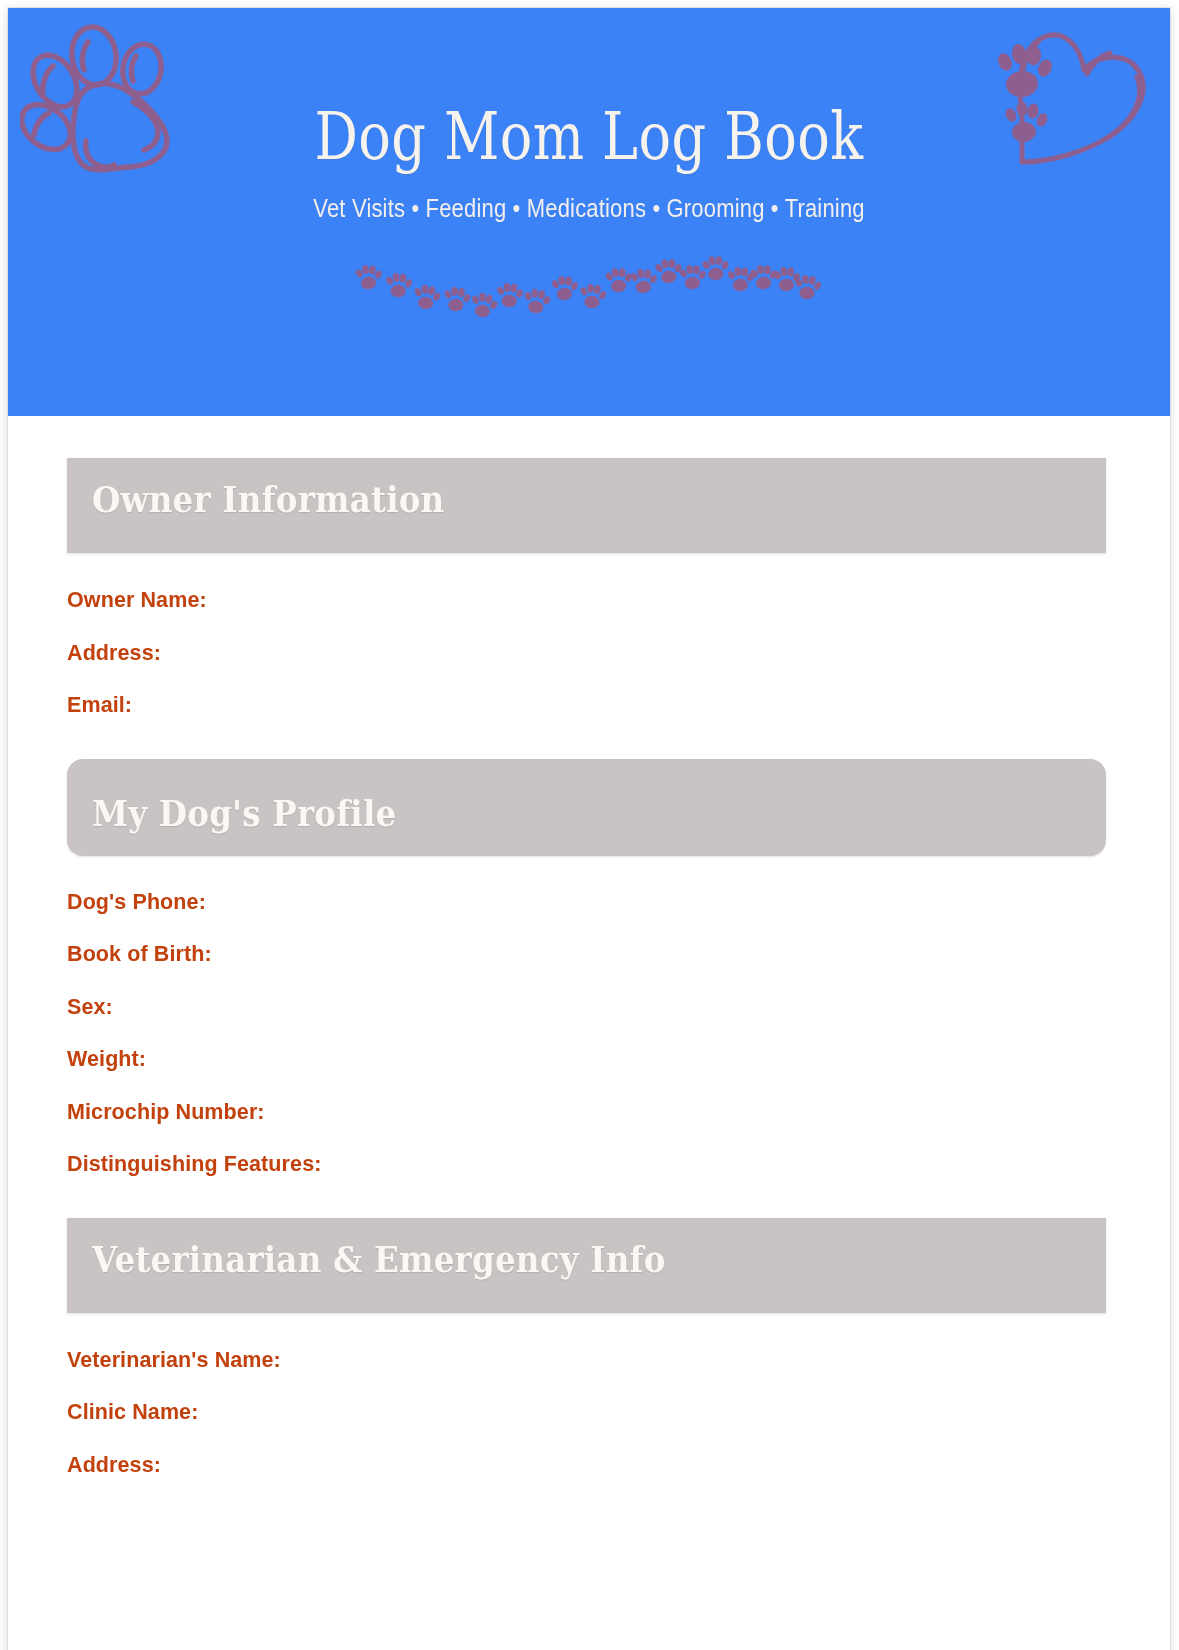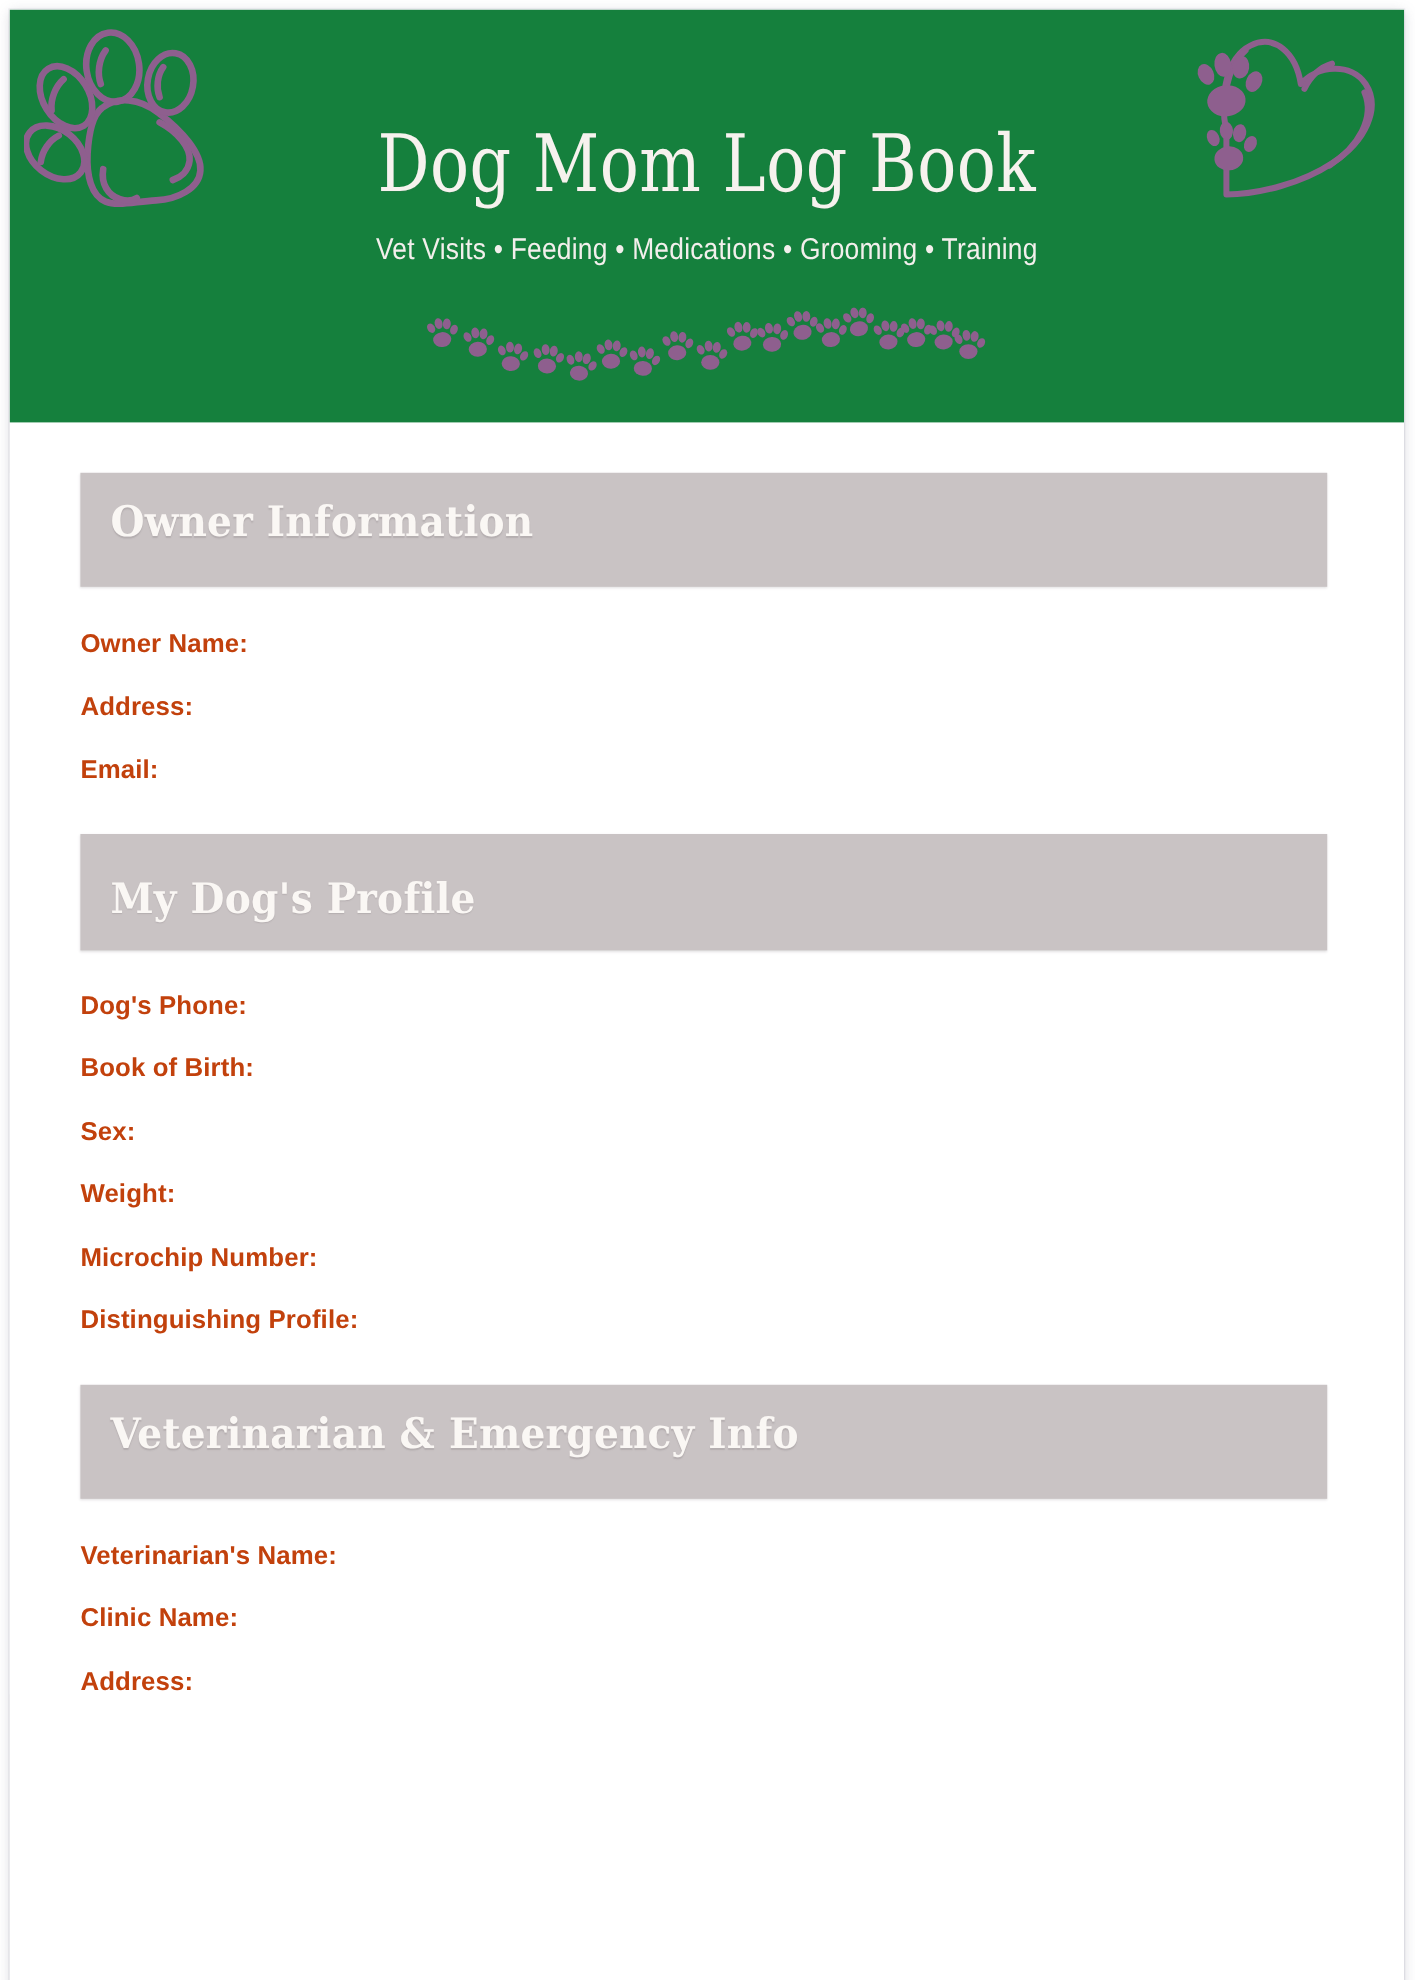--- a/index.html
+++ b/index.html
@@ -25,22 +25,22 @@
     height: 1700px;
     background: #ffffff;
     box-shadow: 0 2px 10px rgba(120,120,135,0.28),
                 0 0 0 1px rgba(170,170,185,0.22);
     overflow: hidden;
   }
 
   
   .masthead {
     position: relative;
-    height: 344px;
-    background: #15803d;
+    height: 408px;
+    background: #3b82f6;
     overflow: hidden;
   }
 
   .masthead-inner {
     position: absolute;
     left: 0; right: 0;
     top: 0;
     text-align: center;
   }
 
@@ -108,21 +108,21 @@
     margin: 0;
   }
 
   .section-band {
     margin: 42px 64px 0 59px;
     background: #c9c3c4;
     box-shadow: 0 1px 2px rgba(120,115,120,0.22);
     box-sizing: border-box;
   }
   .section-band.band-tall   { height: 95px;  padding: 24px 0 0 25px; }
-  .section-band.band-low    { height: 97px;  padding: 37px 0 0 25px; }
+  .section-band.band-low    { height: 97px;  padding: 37px 0 0 25px; border-radius: 16px; }
 
   .section-band .section-title {
     margin: 0;
     font-family: "DejaVu Serif", "Liberation Serif", serif;
     font-weight: 700;
     font-size: 35px;
     line-height: 1.0;
     color: #faf7f4;
     letter-spacing: 0.2px;
     transform: scaleX(0.93);
@@ -276,21 +276,21 @@
     <section class="section">
       <div class="section-band band-low">
         <h2 class="section-title">My Dog's Profile</h2>
       </div>
       <ul class="field-list list-profile">
         <li>Dog's Phone:</li>
         <li>Book of Birth:</li>
         <li>Sex:</li>
         <li>Weight:</li>
         <li>Microchip Number:</li>
-        <li>Distinguishing Profile:</li>
+        <li>Distinguishing Features:</li>
       </ul>
     </section>
 
     <section class="section">
       <div class="section-band band-tall">
         <h2 class="section-title">Veterinarian &amp; Emergency Info</h2>
       </div>
       <ul class="field-list list-vet">
         <li>Veterinarian's Name:</li>
         <li>Clinic Name:</li>

